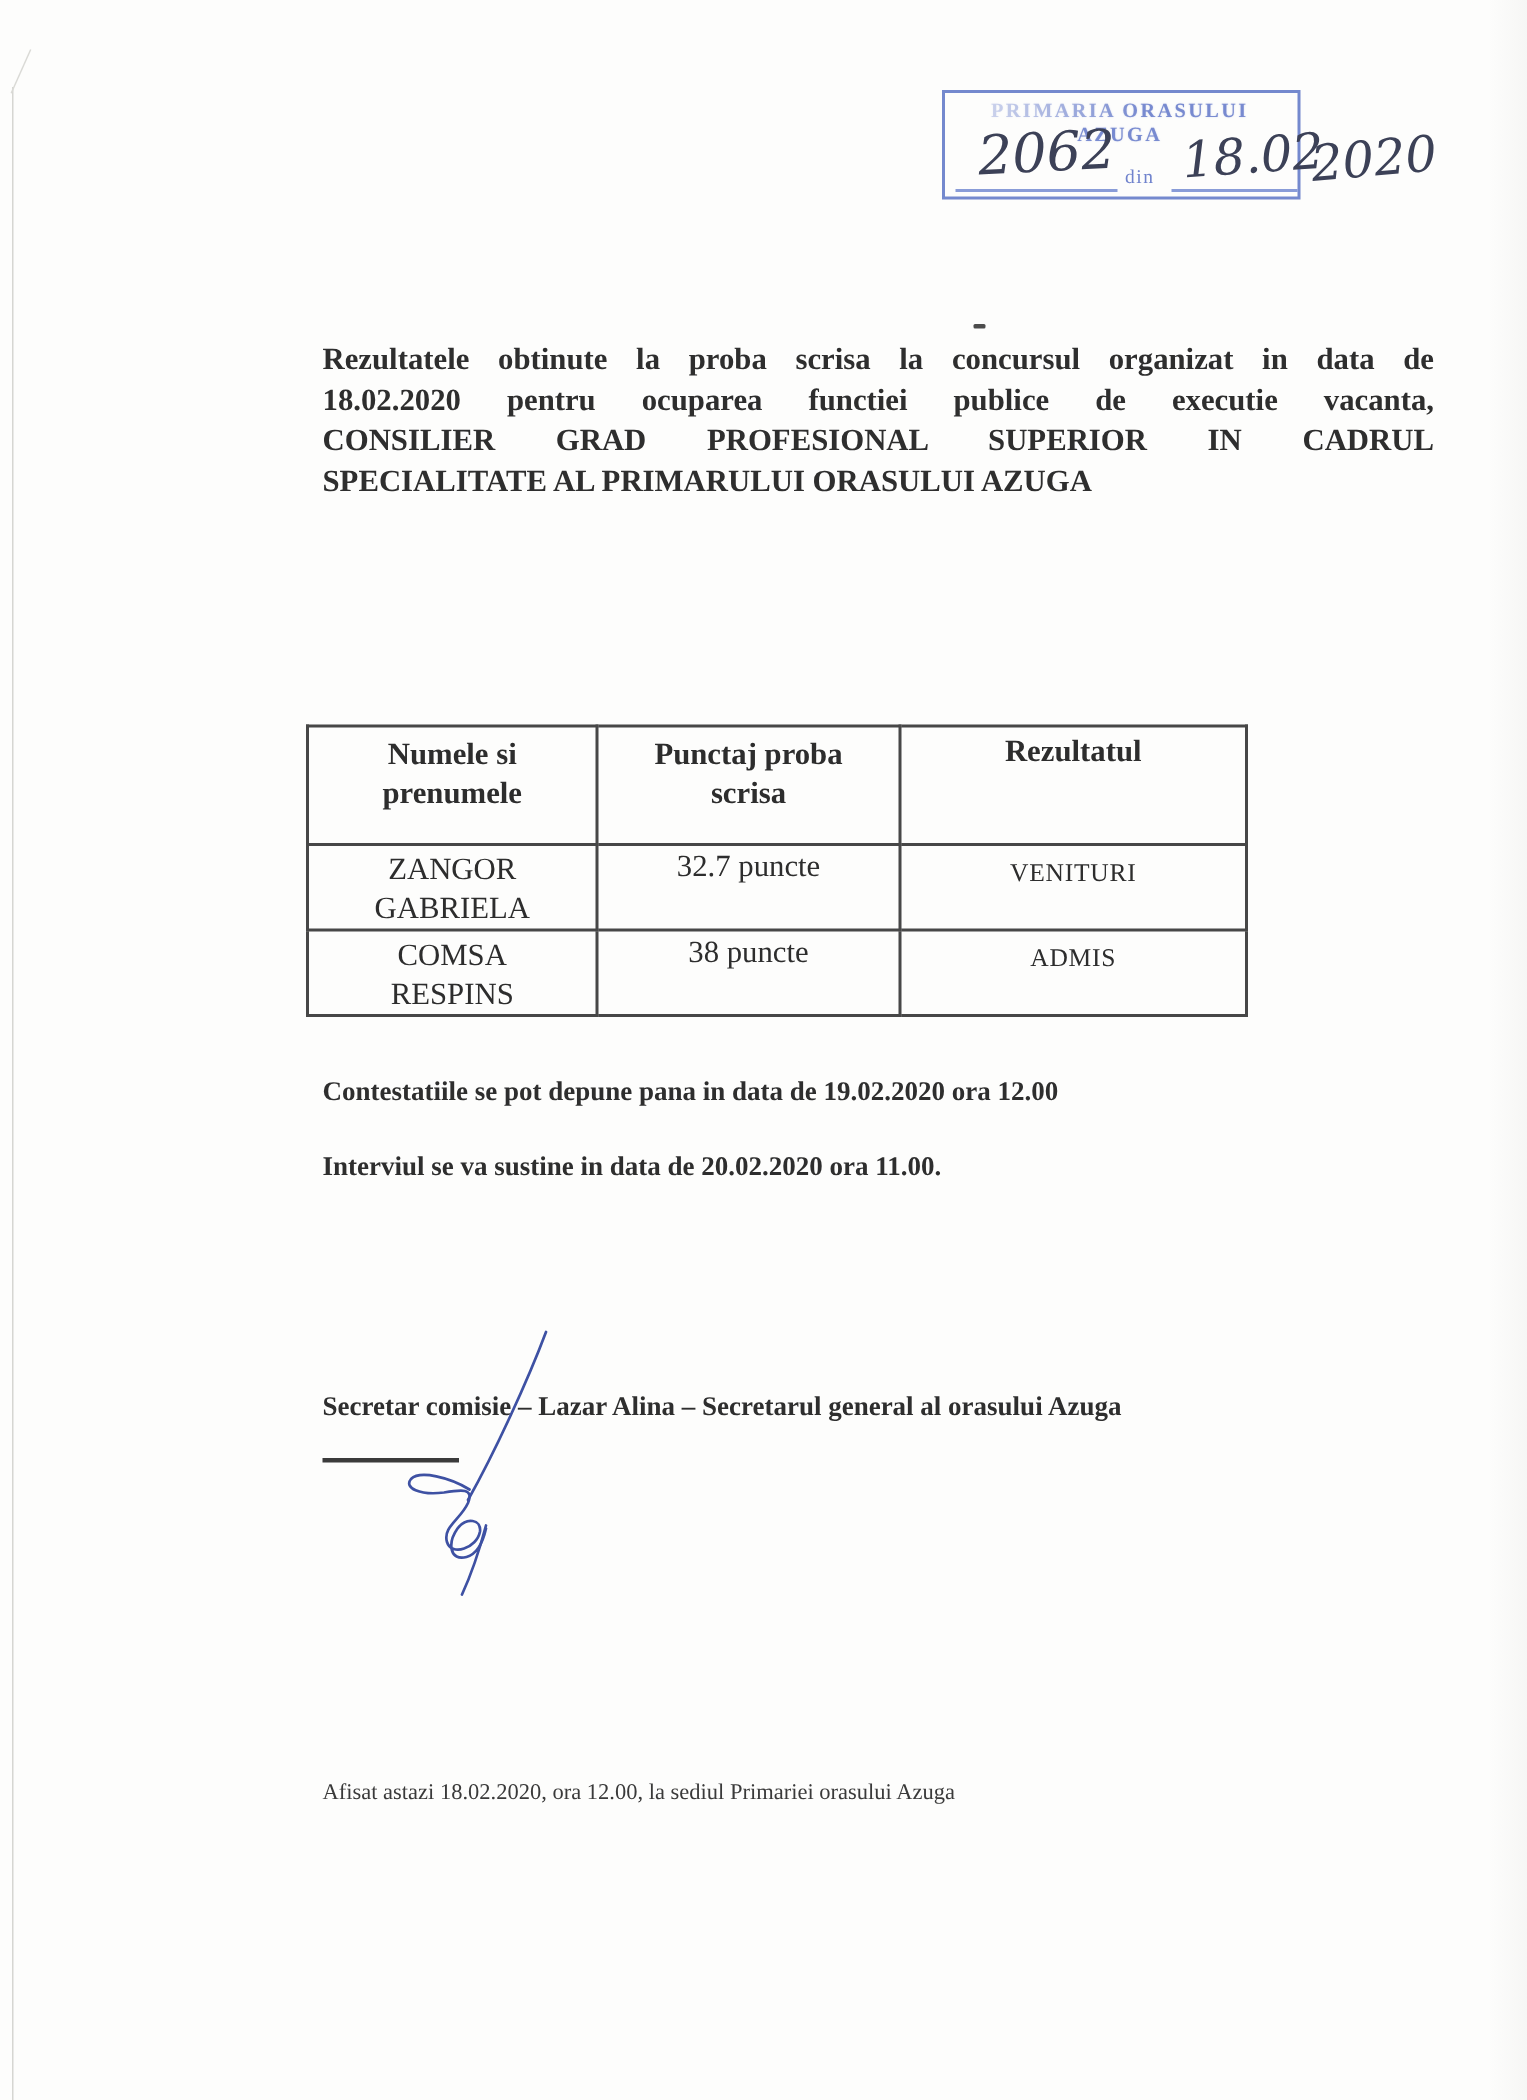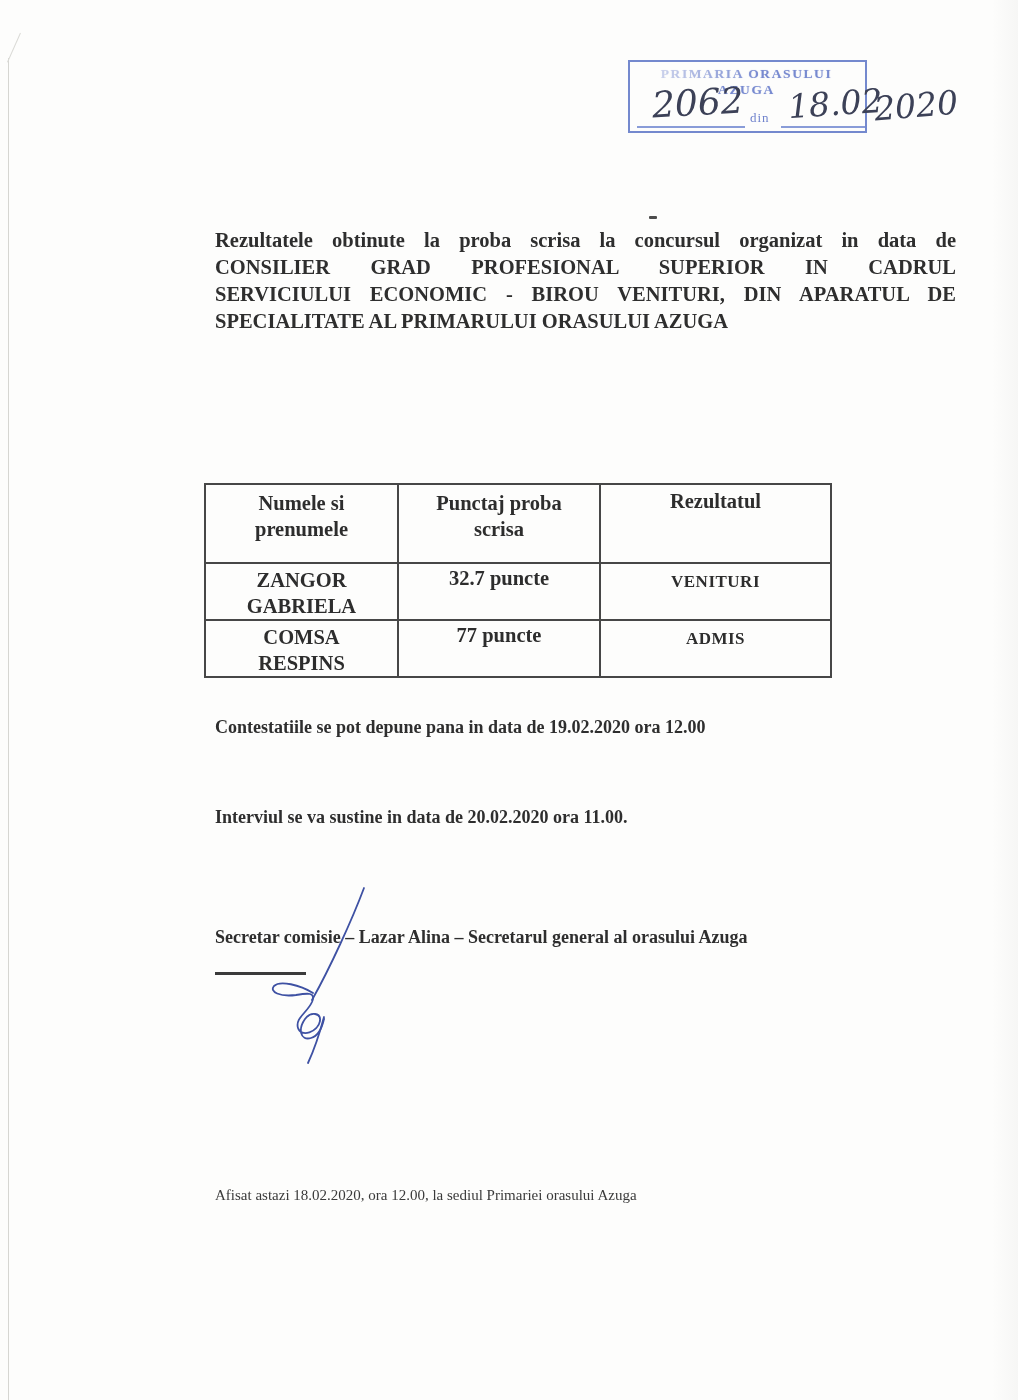--- a/index.html
+++ b/index.html
@@ -33,31 +33,31 @@
   .stray-dash{position:absolute;left:649px;top:216px;width:8px;height:3px;background:#4c4c4c;border-radius:1px;}
   
   .intro{position:absolute;left:215px;top:227px;width:741px;
     font-size:20.5px;line-height:27px;font-weight:bold;color:#2e2e2e;}
   .jline{text-align:justify;text-align-last:justify;}
   .lline{text-align:left;}
   
   .rtable{position:absolute;left:204px;top:483px;border-collapse:collapse;}
   .rtable td{border:2px solid #474747;vertical-align:top;text-align:center;padding:0;}
   .rtable .hrow td{height:72px;padding-top:5px;font-weight:bold;font-size:20.5px;}
-  .rtable .drow td{height:51px;padding-top:3px;font-weight:bold;font-size:20.5px;text-align:center;}
+  .rtable .drow td{height:51px;padding-top:3px;font-weight:normal;font-size:20.5px;text-align:center;}
   .w-name{width:191px;}
   .w-score{width:200px;border-radius:10px;}
   .w-result{width:229px;}
   .wrap-narrow{display:block;width:125px;margin:0 auto;line-height:26px;}
   .wrap-mid{display:block;width:160px;margin:0 auto;line-height:26px;}
   .result-txt{font-size:17px;letter-spacing:0.5px;display:block;padding-top:5px;}
   
   .note{position:absolute;left:215px;font-size:18px;font-weight:bold;color:#2e2e2e;white-space:nowrap;}
   .note-contest{top:717px;}
-  .note-interview{top:807px;}
+  .note-interview{top:767px;}
   .note-secretary{top:927px;}
   .sig-underline{position:absolute;left:215px;top:972px;width:91px;height:3px;background:#3b3b3b;}
   .sig-svg{position:absolute;left:218px;top:880px;}
   .footer-note{position:absolute;left:215px;top:1187px;font-size:15px;color:#3a3a3a;white-space:nowrap;}
 </style>
 </head>
 <body>
 
 <div class="page">
 
@@ -72,22 +72,22 @@
   <div class="stamp-line1"></div>
   <div class="stamp-din">din</div>
   <div class="stamp-line2"></div>
   <div class="hand hw-daymonth">18.02</div>
   <div class="hand hw-year">2020</div>
 
   <div class="stray-dash"></div>
 
   <div class="intro">
     <div class="jline">Rezultatele obtinute la proba scrisa la concursul organizat in data de</div>
+    <div class="jline">18.02.2020 pentru ocuparea functiei publice de executie vacanta,</div>
     <div class="jline">CONSILIER GRAD PROFESIONAL SUPERIOR IN CADRUL</div>
-    <div class="jline">SERVICIULUI ECONOMIC - BIROU VENITURI, DIN APARATUL DE</div>
     <div class="lline">SPECIALITATE AL PRIMARULUI ORASULUI AZUGA</div>
   </div>
 
   <table class="rtable">
     <tbody>
         <tr class="hrow">
       <td class="w-name">
         <span class="wrap-narrow">Numele si prenumele</span>
       </td>
       <td class="w-score">
@@ -106,21 +106,21 @@
       </td>
       <td>
         <span class="result-txt">VENITURI</span>
       </td>
     </tr>
     <tr class="drow">
       <td>
         <span class="wrap-narrow">COMSA RESPINS</span>
       </td>
       <td>
-        <span>77 puncte</span>
+        <span>38 puncte</span>
       </td>
       <td>
         <span class="result-txt">ADMIS</span>
       </td>
     </tr>
   </tbody>
     </table>
 
   <div class="note note-contest">Contestatiile se pot depune pana in data de 19.02.2020 ora 12.00</div>
   <div class="note note-interview">Interviul se va sustine in data de 20.02.2020 ora 11.00.</div>

